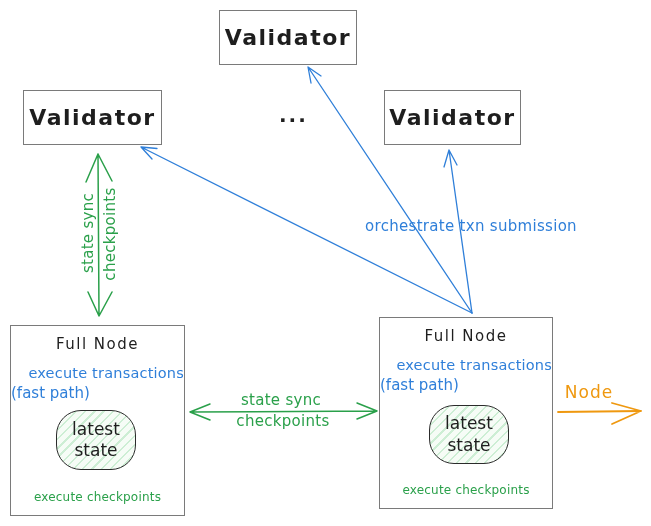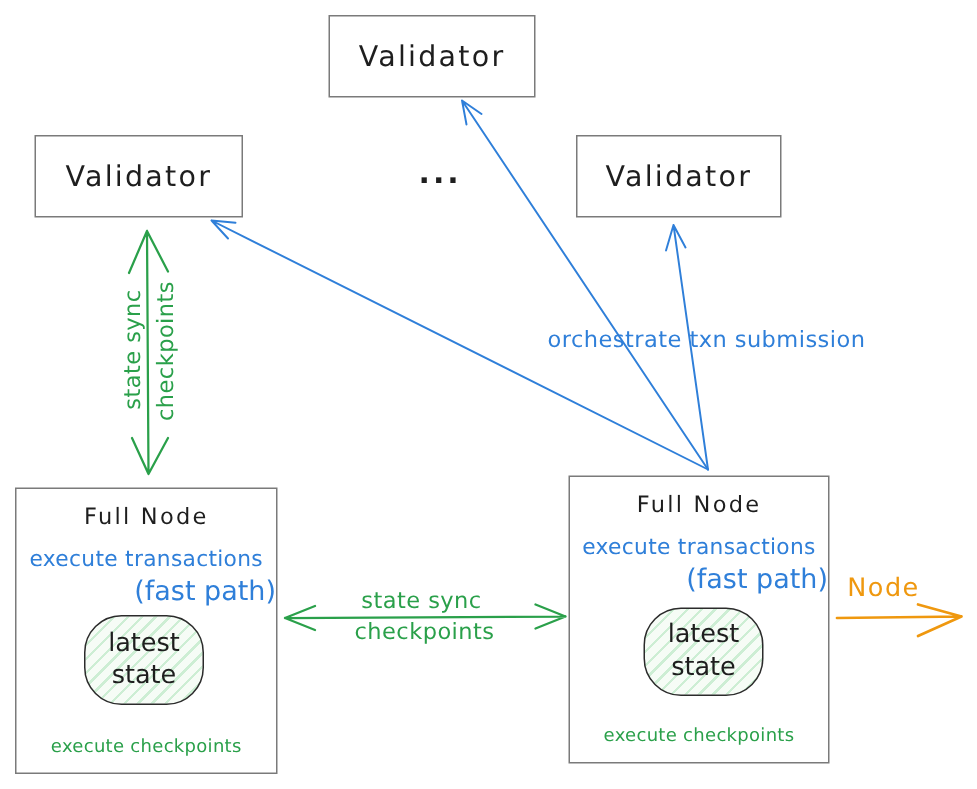--- a/index.html
+++ b/index.html
@@ -6,45 +6,45 @@
   #canvas{
     position:relative;width:651px;height:526px;background:#ffffff;
     font-family:"DejaVu Sans", sans-serif;overflow:hidden;
   }
   #arrows{position:absolute;left:0;top:0;z-index:1;}
   .box{
     position:absolute;background:#ffffff;border:1.6px solid #7a7a7a;
     display:flex;align-items:center;justify-content:center;z-index:2;
     box-sizing:border-box;
   }
-  .validator-label{font-size:19px;letter-spacing:1.5px;color:#1e1e1e;}
+  .validator-label{font-size:22px;letter-spacing:1.5px;color:#1e1e1e;font-weight:bold;}
   #validator-top{left:219px;top:10px;width:138px;height:55px;}
   #validator-left{left:23px;top:90px;width:139px;height:55px;}
   #validator-right{left:384px;top:90px;width:137px;height:55px;}
   #ellipsis{
     position:absolute;left:279px;top:103px;font-size:20px;font-weight:bold;
     letter-spacing:2px;color:#1e1e1e;z-index:2;
   }
   .full-node{
     position:absolute;background:#ffffff;border:1.6px solid #7a7a7a;
     z-index:2;box-sizing:border-box;
   }
   #full-node-left{left:10px;top:325px;width:175px;height:191px;}
   #full-node-right{left:379px;top:317px;width:174px;height:192px;}
   .fn-title{
     position:absolute;top:9px;left:0;width:100%;text-align:center;
     font-size:15px;letter-spacing:1.5px;color:#1e1e1e;
   }
   .fn-exec1{
-    position:absolute;top:39px;left:0;width:100%;text-align:center;
+    position:absolute;top:39px;left:0;width:100%;text-align:right;
     font-size:14.5px;letter-spacing:.2px;color:var(--blue);white-space:nowrap;
   }
   .fn-exec2{
-    position:absolute;top:58px;left:0;width:100%;text-align:right;
-    font-size:18px;color:var(--blue);
+    position:absolute;top:58px;left:0;width:100%;text-align:left;
+    font-size:15px;color:var(--blue);
   }
   .state-box{
     position:absolute;border:1.7px solid #2b2b2b;border-radius:25px;
     background:repeating-linear-gradient(135deg,#cdeed4 0px,#cdeed4 1.6px,#f6fcf6 1.6px,#f6fcf6 6.5px);
     display:flex;flex-direction:column;align-items:center;justify-content:center;
     font-size:17px;line-height:1.25;color:#1e1e1e;box-sizing:border-box;
   }
   #state-box-left{left:45px;top:84px;width:80px;height:60px;}
   #state-box-right{left:49px;top:87px;width:80px;height:59px;}
   .fn-footer{

